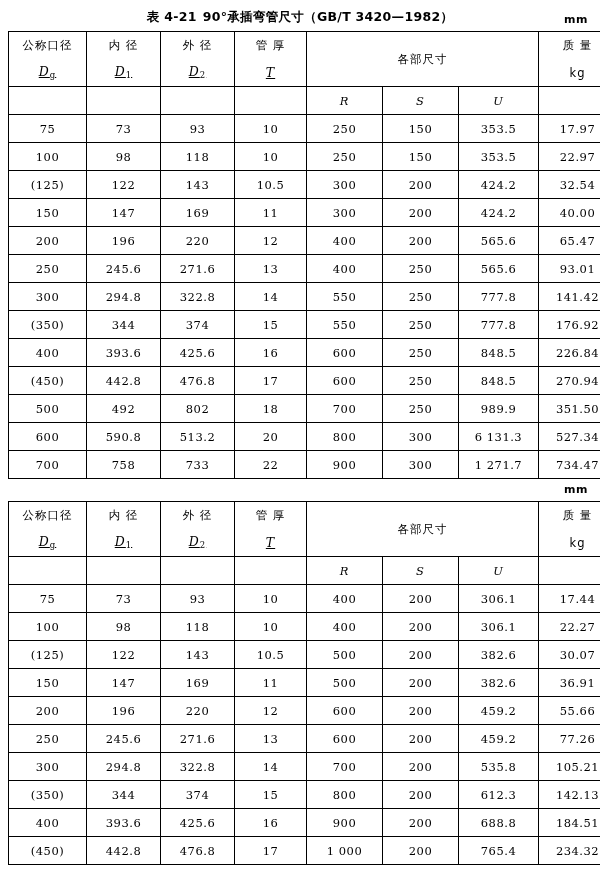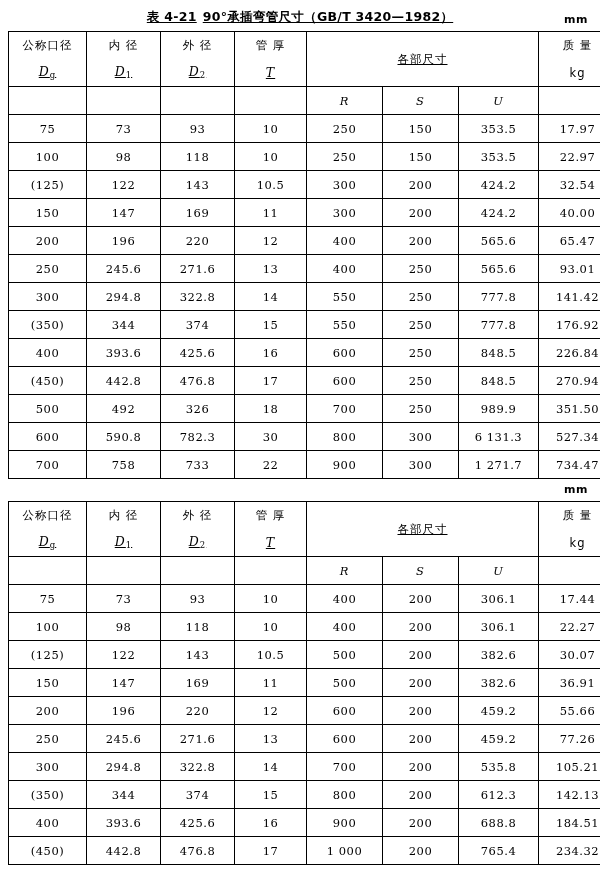--- a/index.html
+++ b/index.html
@@ -22,21 +22,20 @@
   .table-block {
     padding: 0 8px;
     box-sizing: border-box;
   }
   .caption-row {
     display: flex;
     align-items: flex-end;
     justify-content: center;
     position: relative;
     padding: 9px 0 5px 0;
-    text-decoration: underline;
   }
   .caption {
     font-size: 12.5px;
     font-weight: bold;
     letter-spacing: 0.3px;
     text-align: center;
   }
   .caption .num {
     margin-right: 6px;
   }
@@ -93,21 +92,20 @@
   .sym sub {
     font-style: normal;
     font-size: 8.5px;
     vertical-align: -0.25em;
   }
   .grp {
     letter-spacing: 2px;
   }
   .sp {
     letter-spacing: 3px;
-    text-decoration: underline;
   }
   .data td {
     font-family: "DejaVu Serif", "Liberation Serif", serif;
     font-size: 12px;
     letter-spacing: 0.6px;
   }
   .col-dg { width: 78px; }
   .col-d1 { width: 74px; }
   .col-d2 { width: 74px; }
   .col-t  { width: 72px; }
@@ -265,32 +263,32 @@
           <td>476.8</td>
           <td>17</td>
           <td>600</td>
           <td>250</td>
           <td>848.5</td>
           <td>270.94</td>
         </tr>
         <tr>
           <td>500</td>
           <td>492</td>
-          <td>326</td>
+          <td>802</td>
           <td>18</td>
           <td>700</td>
           <td>250</td>
           <td>989.9</td>
           <td>351.50</td>
         </tr>
         <tr>
           <td>600</td>
           <td>590.8</td>
-          <td>782.3</td>
-          <td>30</td>
+          <td>513.2</td>
+          <td>20</td>
           <td>800</td>
           <td>300</td>
           <td>6 131.3</td>
           <td>527.34</td>
         </tr>
         <tr>
           <td>700</td>
           <td>758</td>
           <td>733</td>
           <td>22</td>

